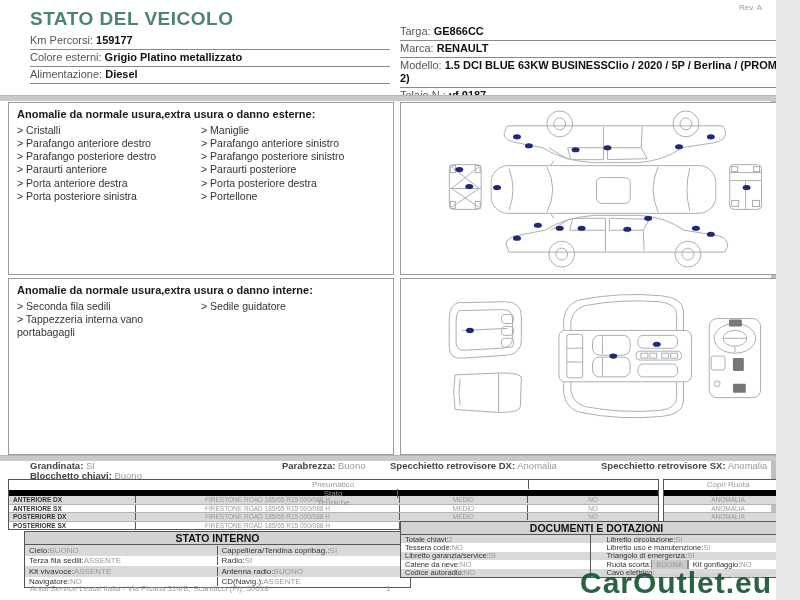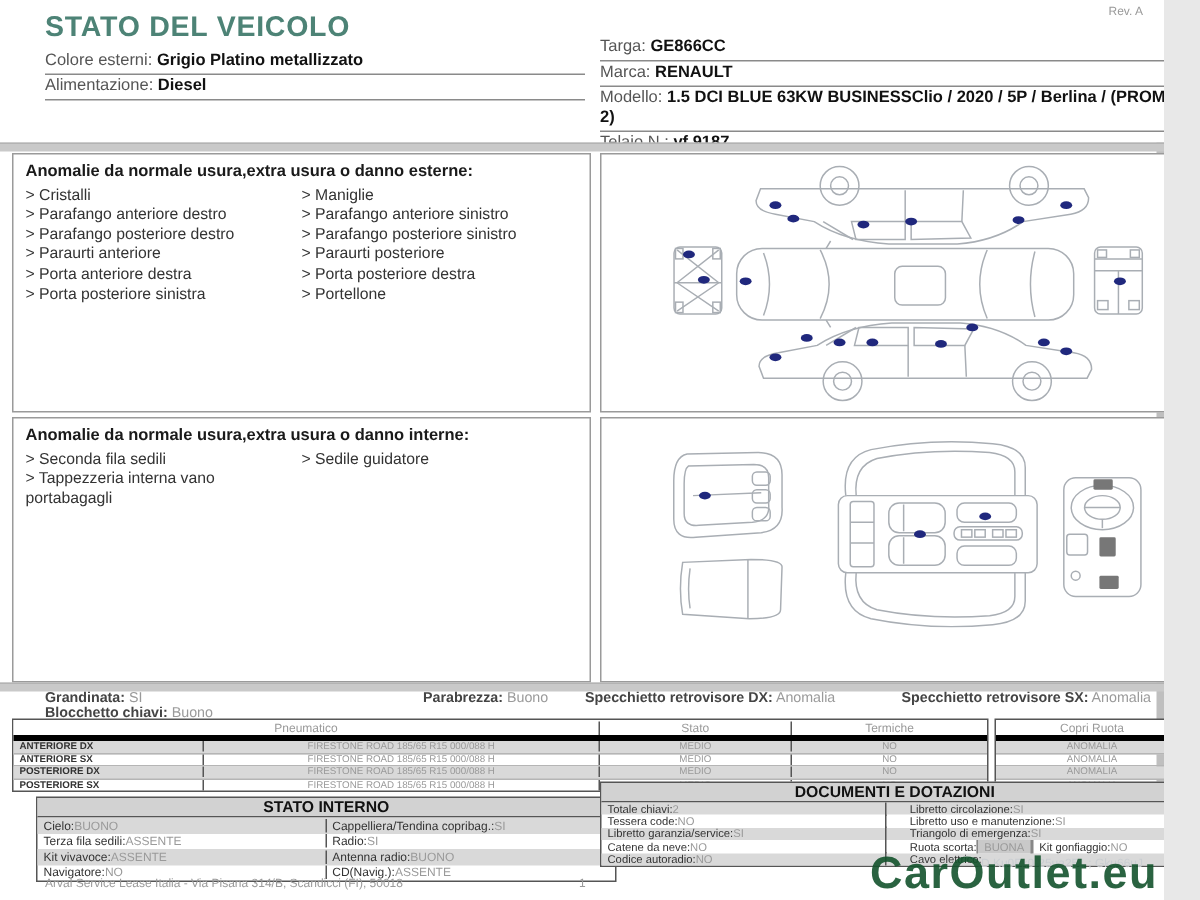--- a/index.html
+++ b/index.html
@@ -39,21 +39,21 @@
   .sum-item .s-val{color:#9a9a9a;}
   .s1{left:30px;top:460px;}
   .s2{left:30px;top:470px;}
   .s3{left:282px;top:460px;}
   .s4{left:390px;top:460px;}
   .s5{left:601px;top:460px;}
 
   
   .tyre-main{position:absolute;left:8px;top:479px;width:649px;border:1px solid #555;box-sizing:content-box;}
   .tyre-copri{position:absolute;left:663px;top:479px;width:128px;border:1px solid #555;}
-  .t-hrow{display:flex;height:10px;align-items:center;background:#fff;border-bottom:4px solid #000000;}
+  .t-hrow{display:flex;height:10px;align-items:center;background:#fff;border-bottom:6px solid #000000;flex-direction:column;}
   .t-hcell{font-size:8px;color:#9a9a9a;text-align:center;box-sizing:border-box;}
   .h-pneu{width:391px;border-right:1px solid #555;}
   .h-stato{width:128px;border-right:1px solid #555;}
   .h-term{width:130px;}
   .h-copri{width:128px;}
   .t-row{display:flex;height:7.5px;align-items:center;font-size:6.5px;border-bottom:1px solid #b5b5b5;}
   .t-row:last-child{border-bottom:none;}
   .t-row.odd{background:#d9d9d9;}
   .c-pos{width:127px;font-weight:bold;color:#333;padding-left:4px;box-sizing:border-box;border-right:1px solid #555;}
   .c-tyre{width:264px;color:#9a9a9a;text-align:center;border-right:1px solid #555;box-sizing:border-box;}
@@ -91,20 +91,21 @@
 </head>
 <body>
 
 <div class="page">
   <div class="edge-right"></div>
 
   <h1 class="title">STATO DEL VEICOLO</h1>
   <div class="rev">Rev. A</div>
 
   <div class="veh-col veh-left" id="veh-left">
+      <div class="info-row"><span class="lbl">Km Percorsi: </span><span class="val">159177</span></div>
       <div class="info-row"><span class="lbl">Colore esterni: </span><span class="val">Grigio Platino metallizzato</span></div>
       <div class="info-row"><span class="lbl">Alimentazione: </span><span class="val">Diesel</span></div>
     </div>
   <div class="veh-col veh-right" id="veh-right">
       <div class="info-row"><span class="lbl">Targa: </span><span class="val">GE866CC</span></div>
       <div class="info-row"><span class="lbl">Marca: </span><span class="val">RENAULT</span></div>
       <div class="info-row"><span class="lbl">Modello: </span><span class="val">1.5 DCI BLUE 63KW BUSINESSClio / 2020 / 5P / Berlina / (PROMO 2)</span></div>
       <div class="info-row"><span class="lbl">Telaio N.: </span><span class="val">vf 9187</span></div>
       <div class="info-row"><span class="lbl">1a imm.: </span><span class="val">12/01/2021</span></div>
     </div>

